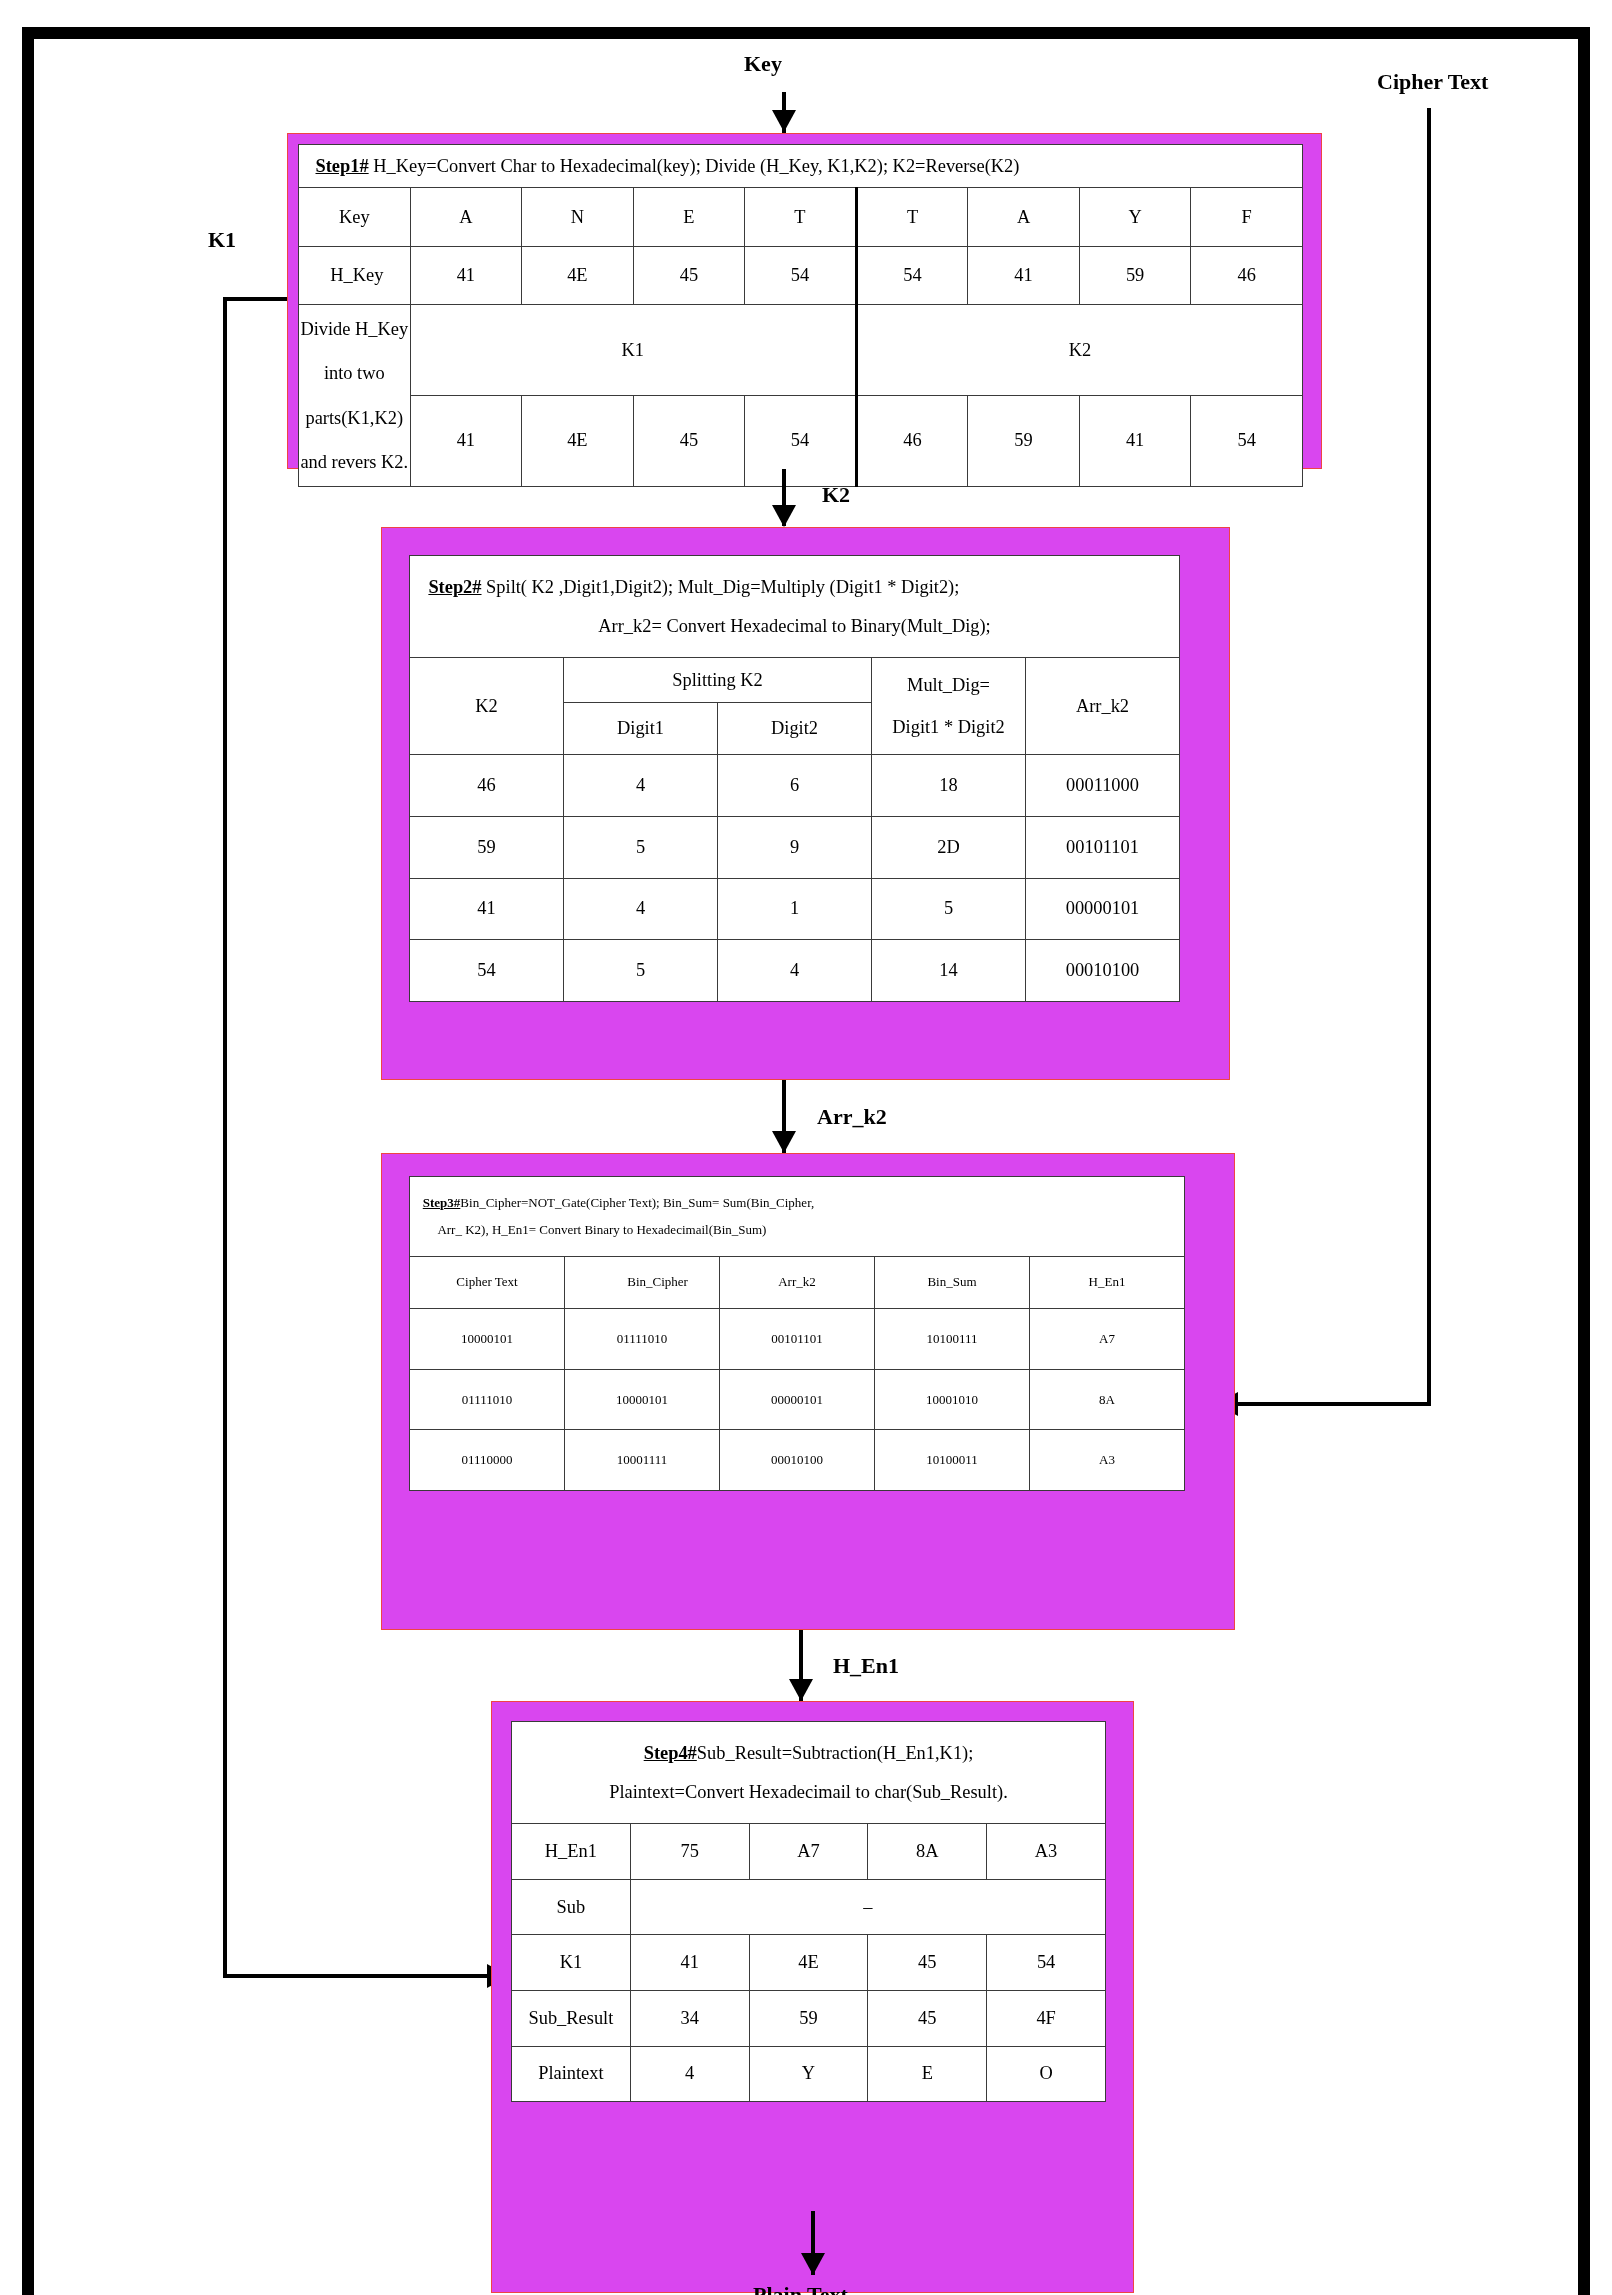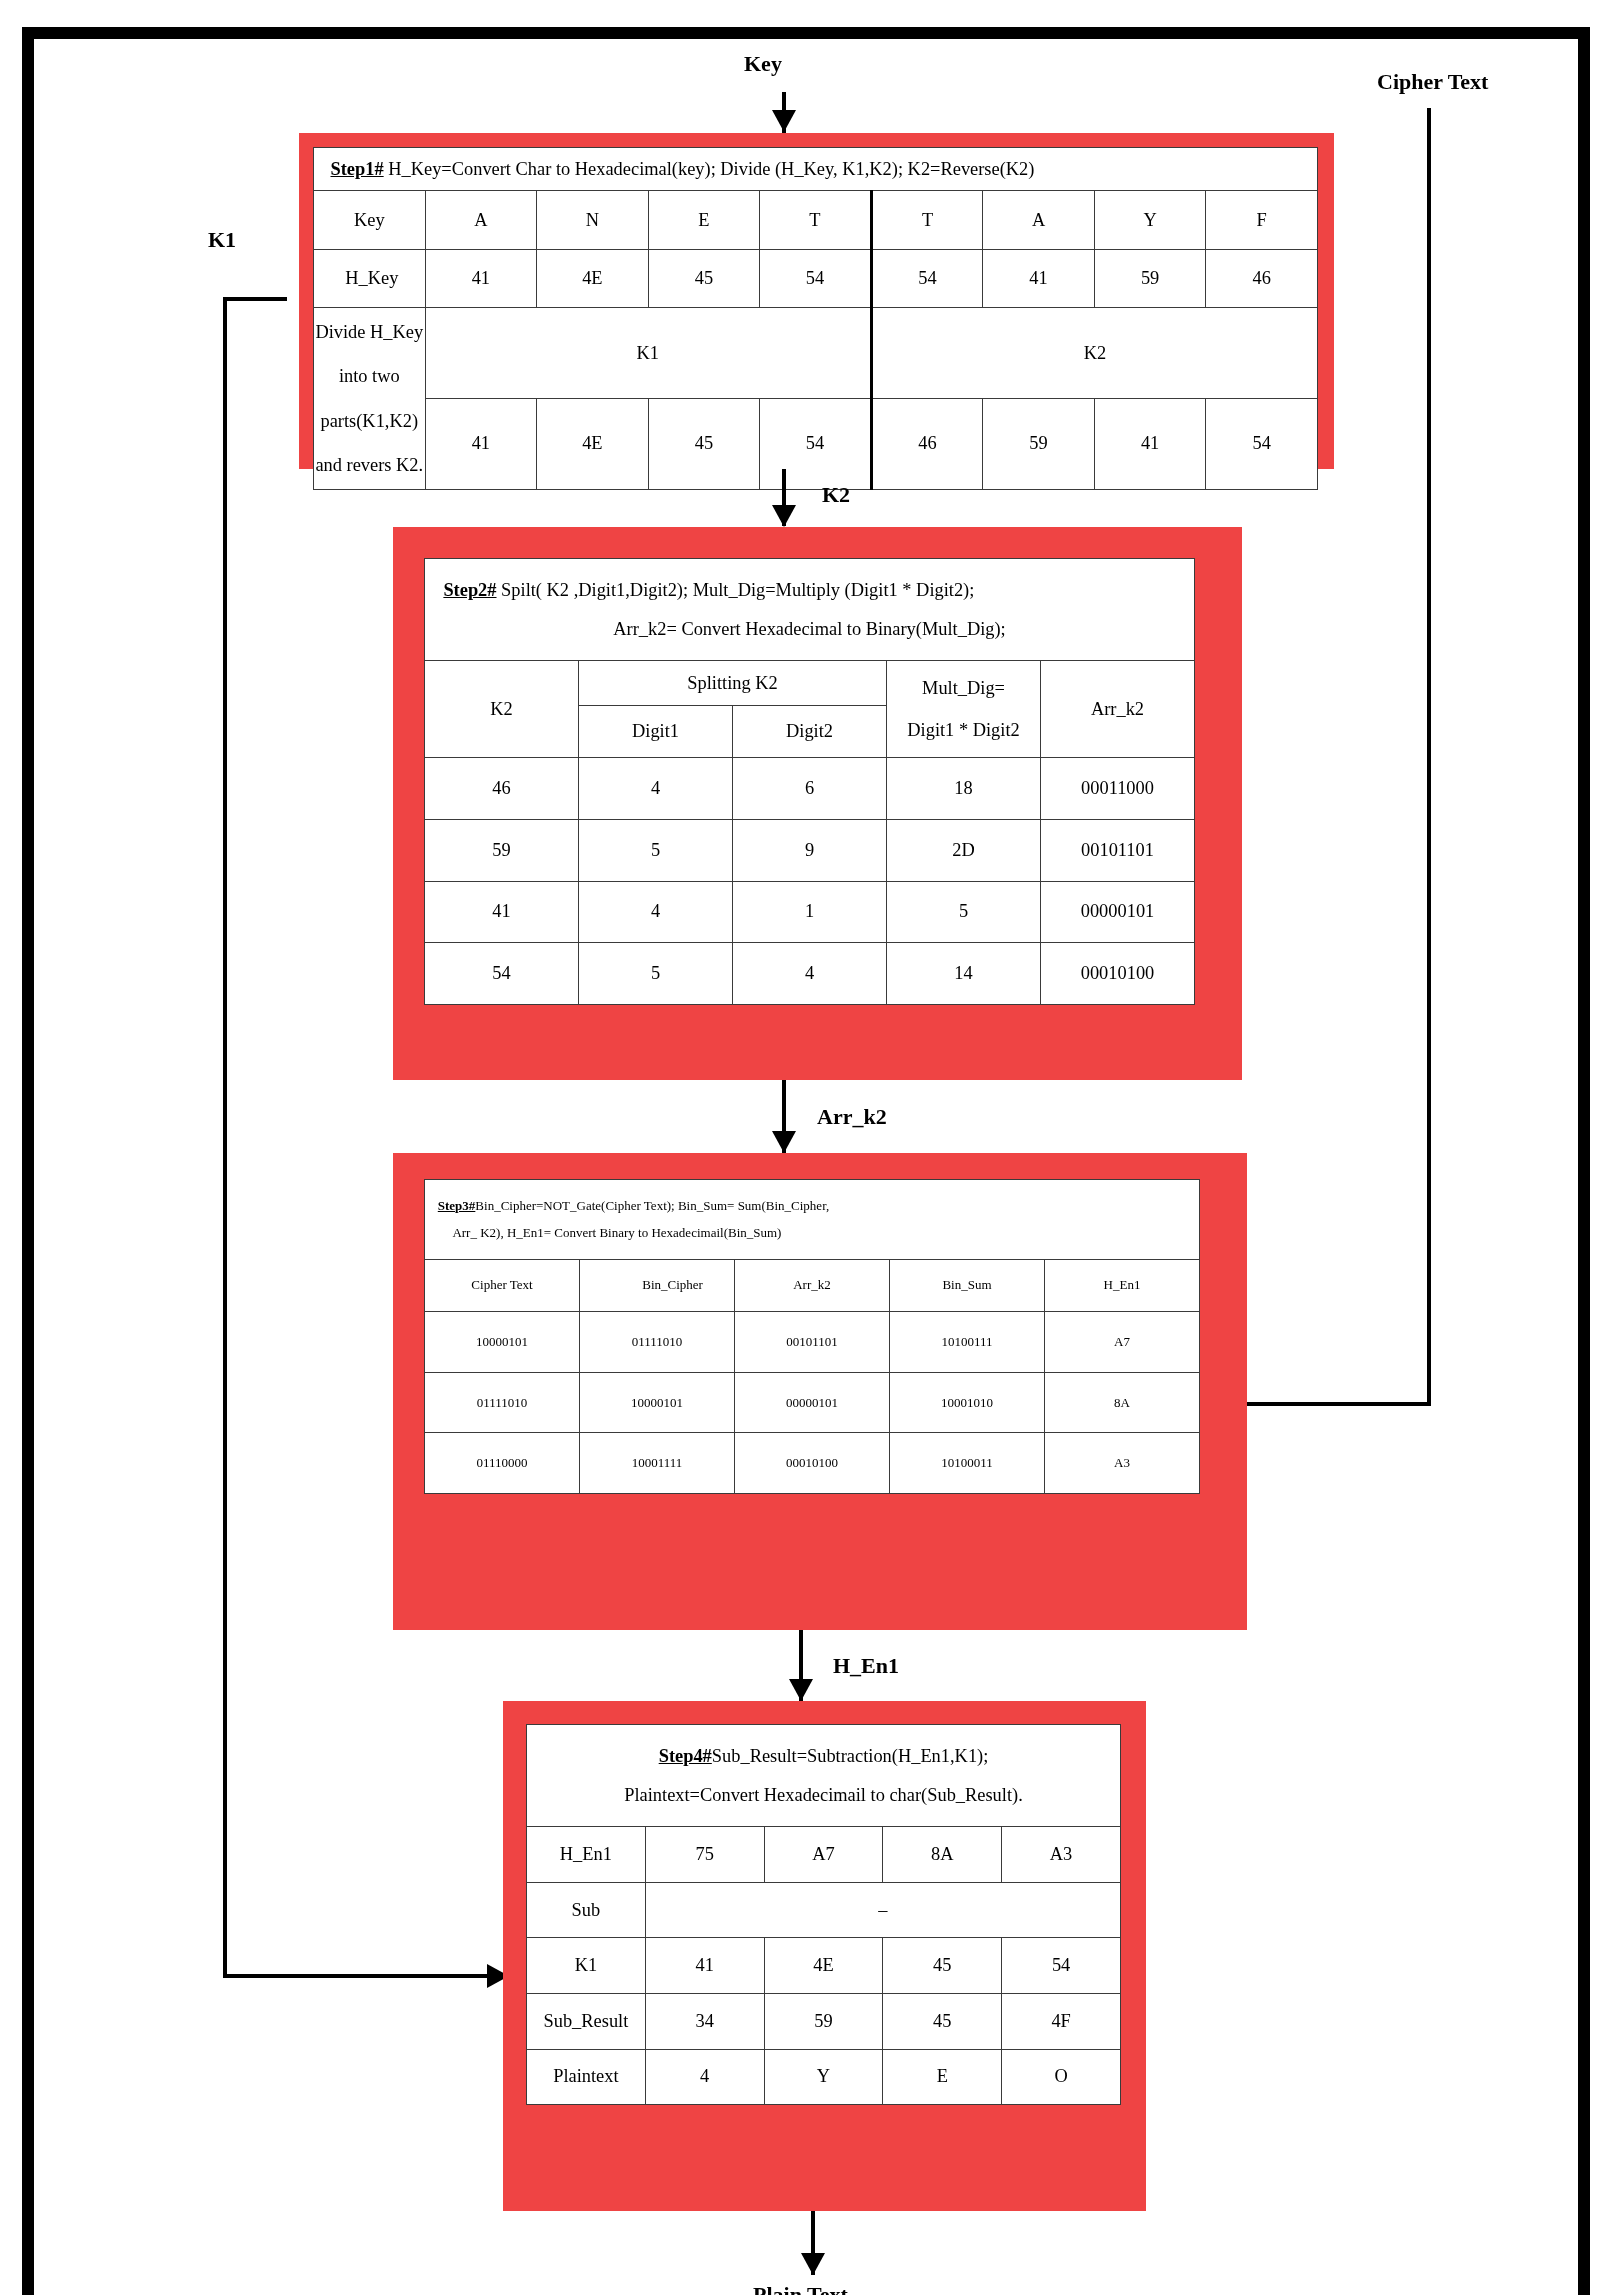--- a/index.html
+++ b/index.html
@@ -18,21 +18,21 @@
   .vln{width:3.2px;}
   .hln{height:3.2px;}
   .arrow-down{position:absolute;width:0;height:0;border-left:12px solid transparent;
      border-right:12px solid transparent;border-top:22px solid #000;}
   .arrow-left{position:absolute;width:0;height:0;border-top:12px solid transparent;
      border-bottom:12px solid transparent;border-right:22px solid #000;}
   .arrow-right{position:absolute;width:0;height:0;border-top:12px solid transparent;
      border-bottom:12px solid transparent;border-left:22px solid #000;}
 
   
-  .step-box{position:absolute;border:4px solid #ef4444;background:#ef4444;box-sizing:border-box;margin-left:12px;}
+  .step-box{position:absolute;border:1px solid #ef4444;background:#d946ef;box-sizing:border-box;}
 
   table.grid{border-collapse:collapse;width:100%;table-layout:fixed;}
   table.grid td{border:1.4px solid #3a3a3a;text-align:center;vertical-align:middle;
      color:#000;background:#fff;font-family:"Liberation Serif", serif;padding:1.8px 0.9px;}
   td.hdr{background:#F2C3A0;font-weight:normal;line-height:2.1;padding:12px 6.4px;}
   td.lbl{background:#FBE0D3;}
   td.gray{background:#D9D9D9;}
   td.colhdr{background:#FBE0D3;}
   .u{text-decoration:underline;font-weight:bold;}
 </style>
@@ -217,21 +217,21 @@
         <td>A3</td>
       </tr>
     </tbody>
       </table>
   </div>
 
   <div class="ln vln" style="left:799px;top:1630px;width:3.7px;height:71px;"></div>
   <div class="arrow-down" style="left:789px;top:1679px;"></div>
   <div class="flow-label" style="left:833px;top:1653px;font-size:22px;">H_En1</div>
 
-  <div class="step-box" style="left:491px;top:1701px;width:643px;height:510px;">
+  <div class="step-box" style="left:491px;top:1701px;width:643px;height:592px;">
     <table class="grid" style="position:absolute;left:19px;top:19px;width:595px;font-size:18.4px;">
       <tbody>
           <tr>
         <td class="hdr" colspan="5" style="padding:12px 6.4px;">
           <div style="text-align:center;">
             <span class="u">Step4#</span><span>Sub_Result=Subtraction(H_En1,K1);</span>
           </div>
           <div style="text-align:center;">Plaintext=Convert Hexadecimail to char(Sub_Result).</div>
         </td>
       </tr>

